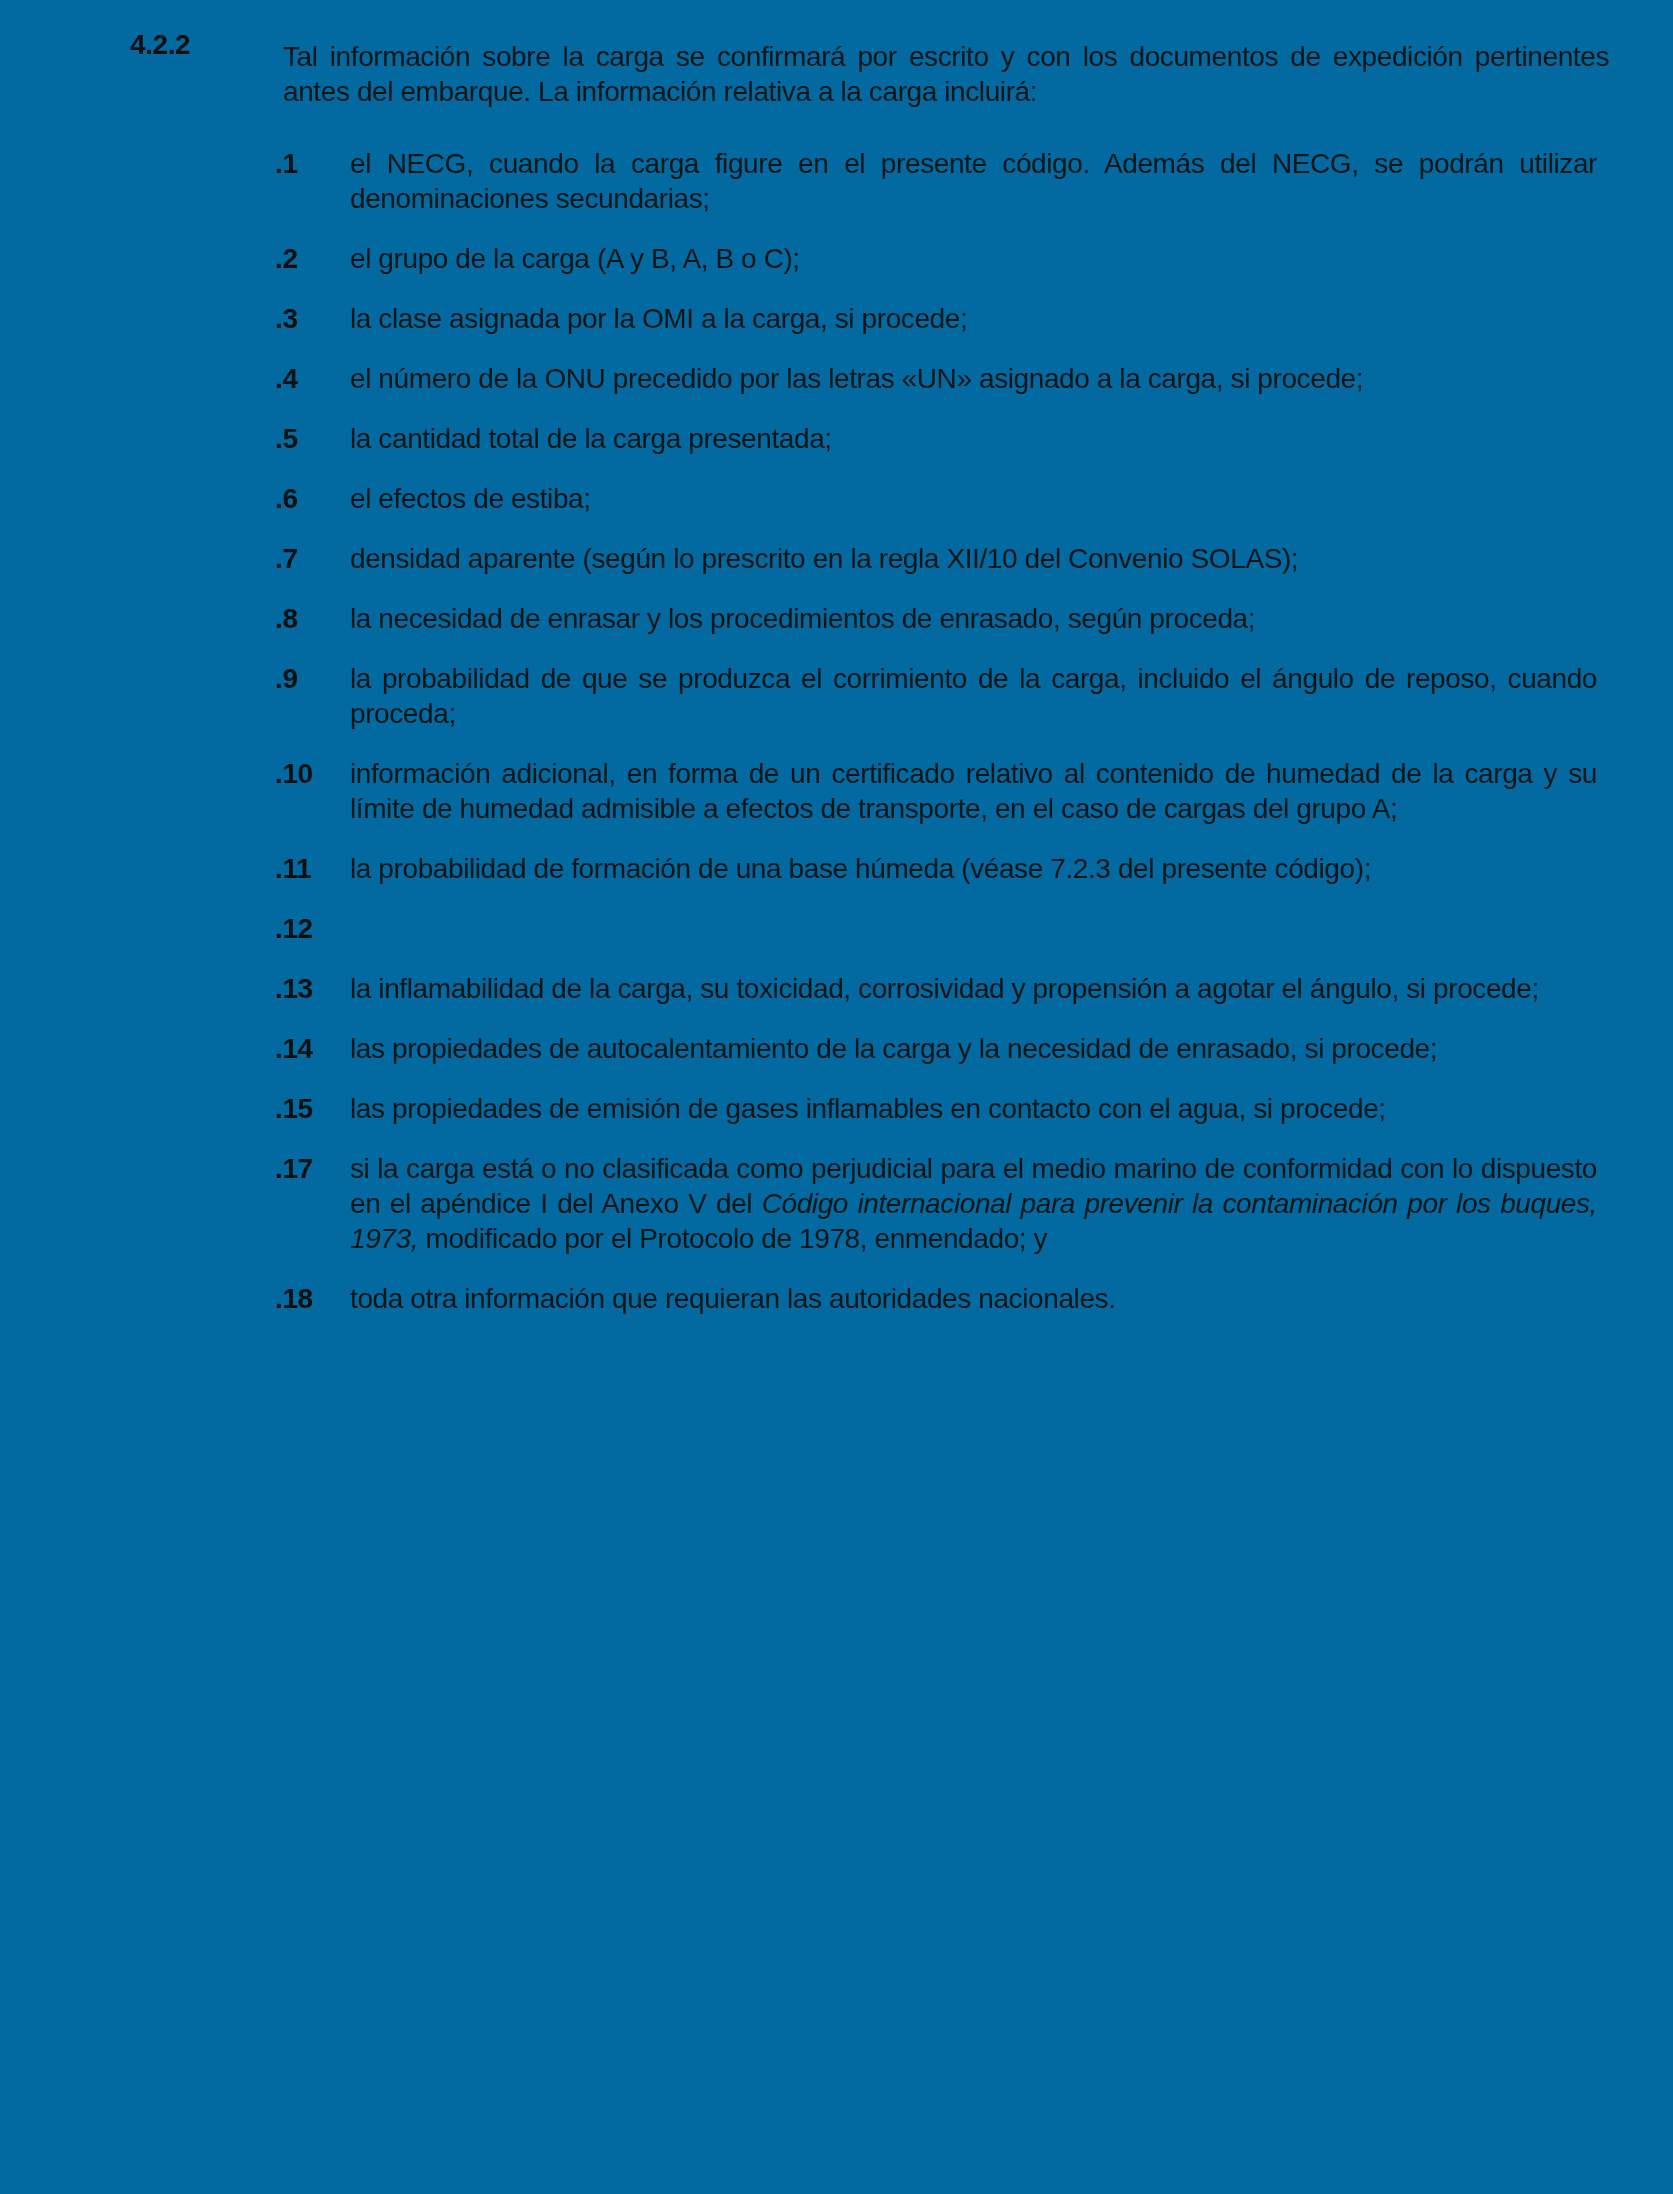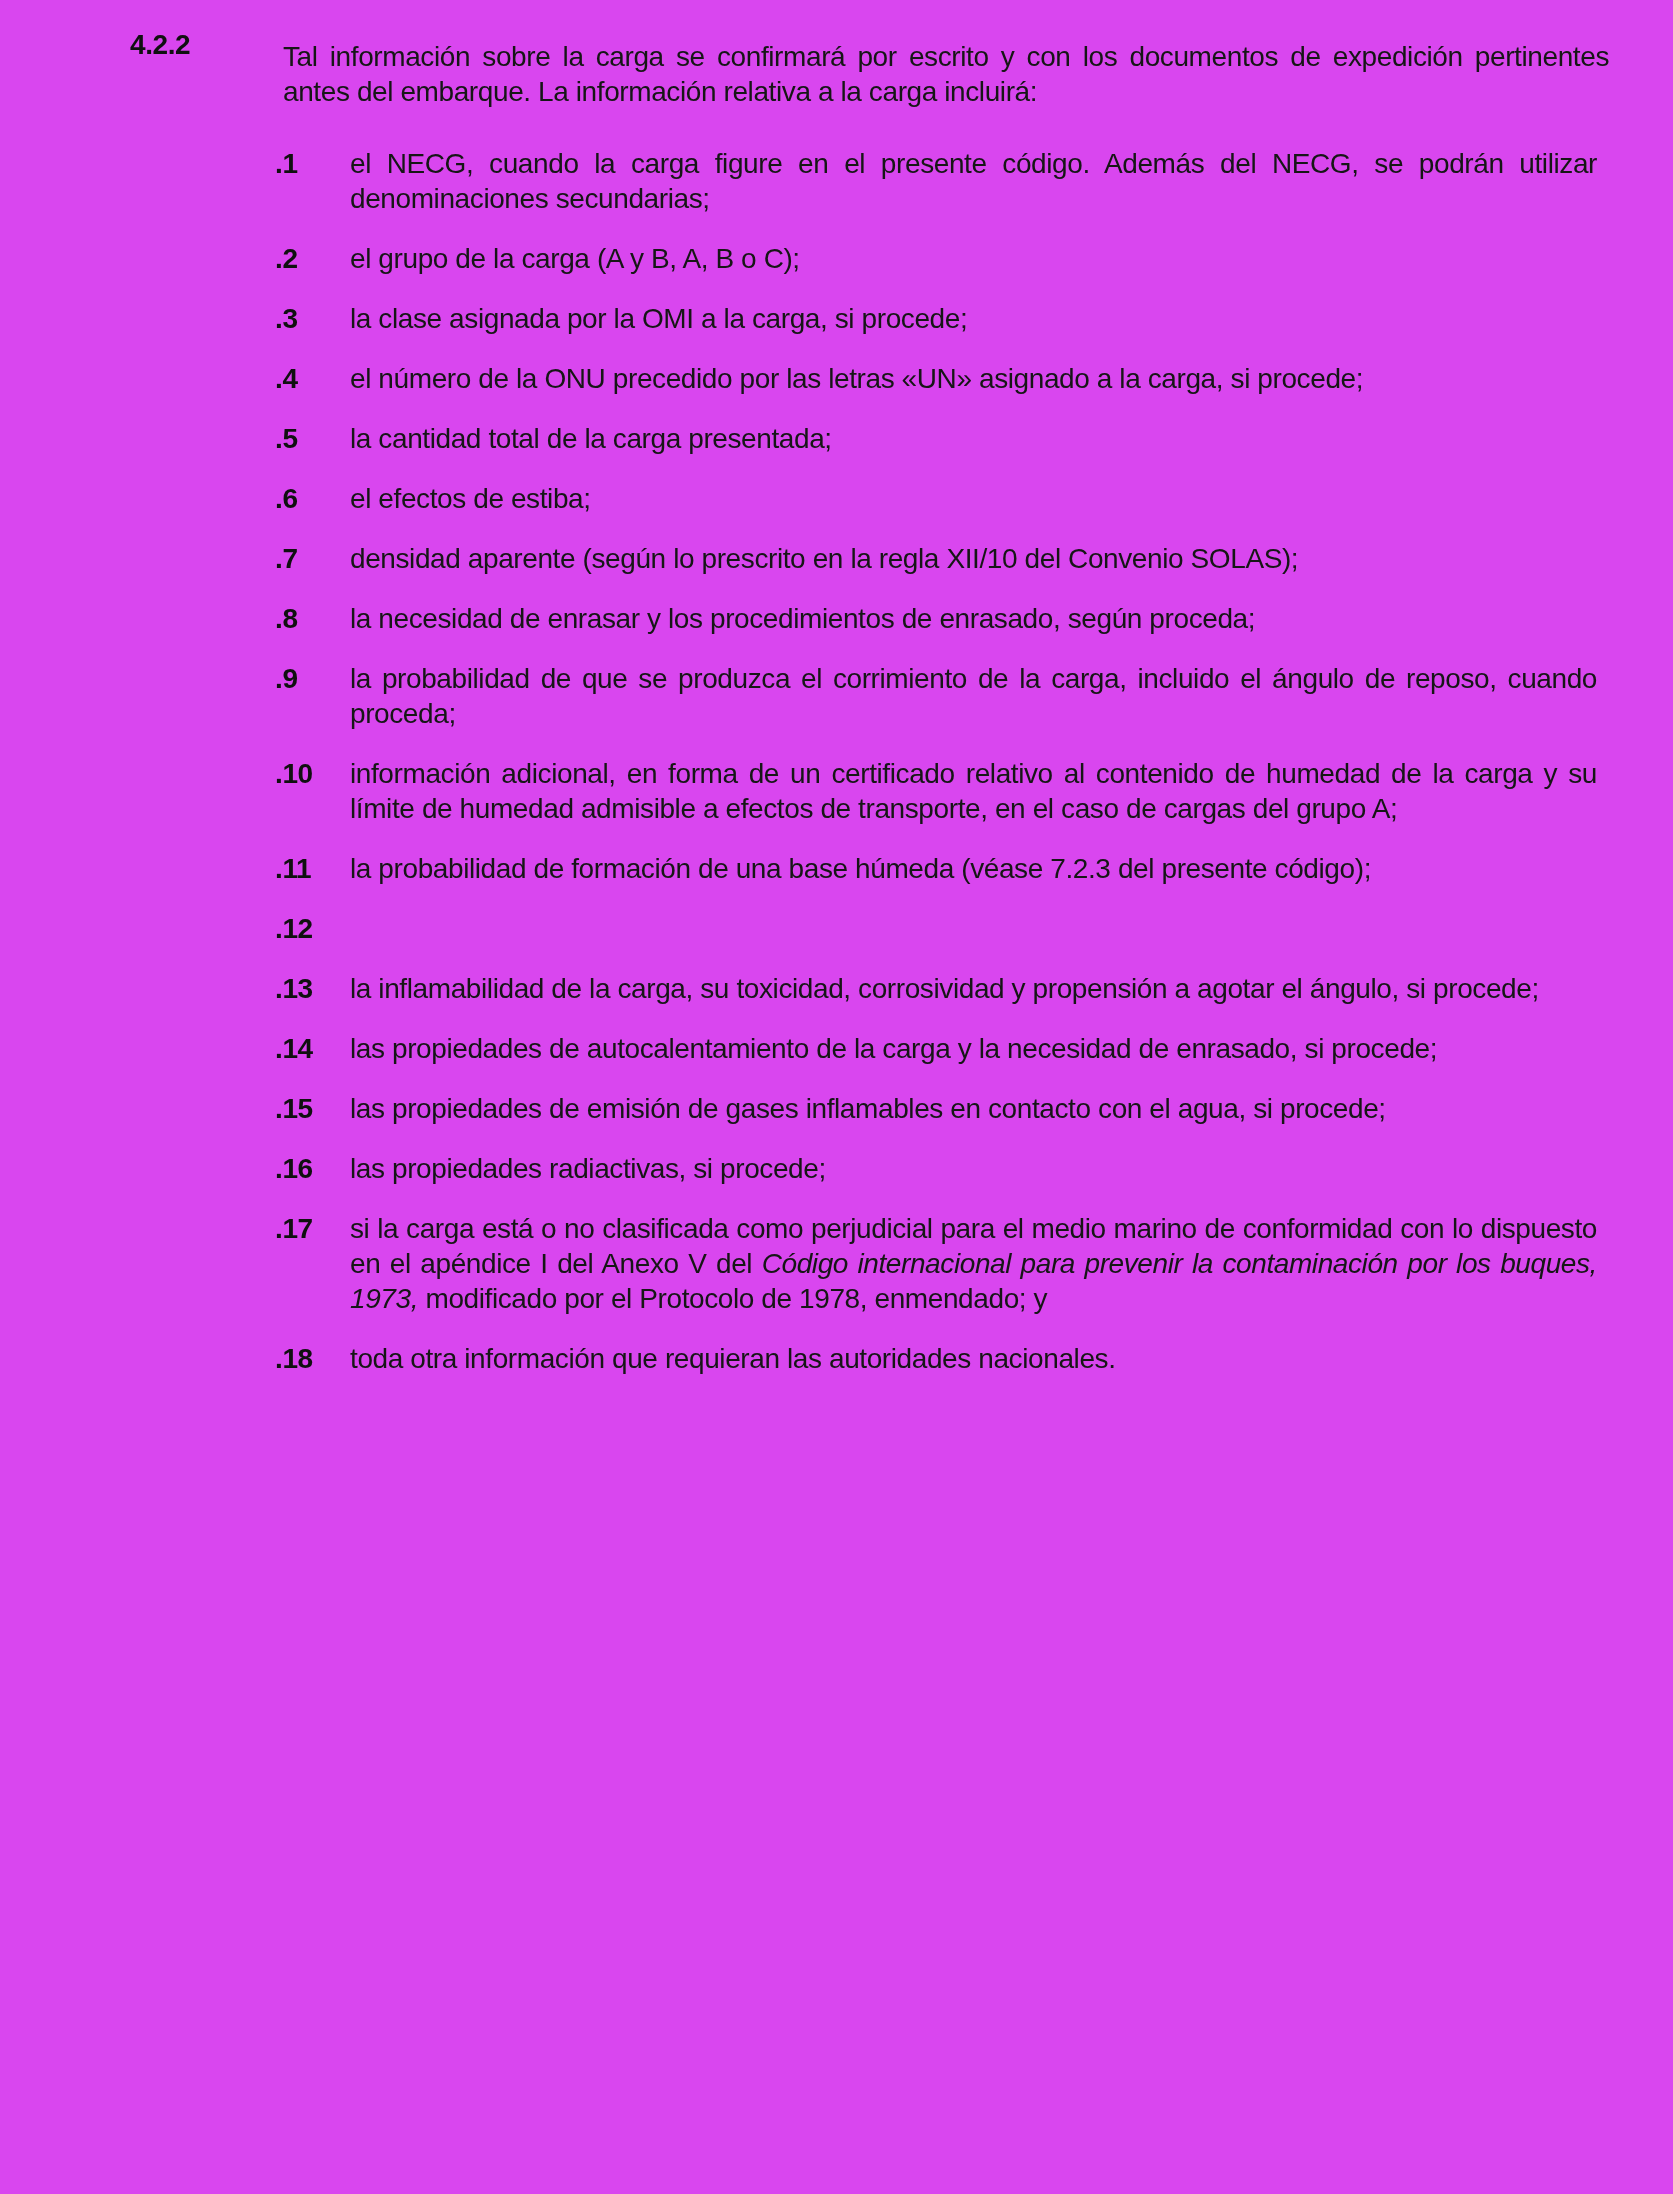--- a/index.html
+++ b/index.html
@@ -4,21 +4,21 @@
 <style>
   html, body {
     margin: 0;
     padding: 0;
     background: #e8e8e8;
   }
   .page {
     position: relative;
     width: 1673px;
     height: 2194px;
-    background: #d946ef;
+    background: #0369a1;
     overflow: hidden;
     font-family: "Liberation Sans", sans-serif;
     color: #161616;
     font-size: 28px;
     line-height: 35px;
     letter-spacing: -0.4px;
   }
   .content {
     padding-top: 27px;
   }
@@ -135,24 +135,20 @@
     <div class="item-row">
       <span class="item-num">.14</span>
       <p class="item-text"><span>las propiedades de autocalentamiento de la carga y la necesidad de enrasado, si procede;</span><i></i><span></span></p>
     </div>
 
     <div class="item-row">
       <span class="item-num">.15</span>
       <p class="item-text"><span>las propiedades de emisión de gases inflamables en contacto con el agua, si procede;</span><i></i><span></span></p>
     </div>
 
-    <div class="item-row">
-      <span class="item-num">.16</span>
-      <p class="item-text"><span>las propiedades radiactivas, si procede;</span><i></i><span></span></p>
-    </div>
 
     <div class="item-row">
       <span class="item-num">.17</span>
       <p class="item-text"><span>si la carga está o no clasificada como perjudicial para el medio marino de conformidad con lo dispuesto en el apéndice I del Anexo V del </span><i>Código internacional para prevenir la contaminación por los buques, 1973,</i><span> modificado por el Protocolo de 1978, enmendado; y</span></p>
     </div>
 
     <div class="item-row">
       <span class="item-num">.18</span>
       <p class="item-text"><span>toda otra información que requieran las autoridades nacionales.</span><i></i><span></span></p>
     </div>

